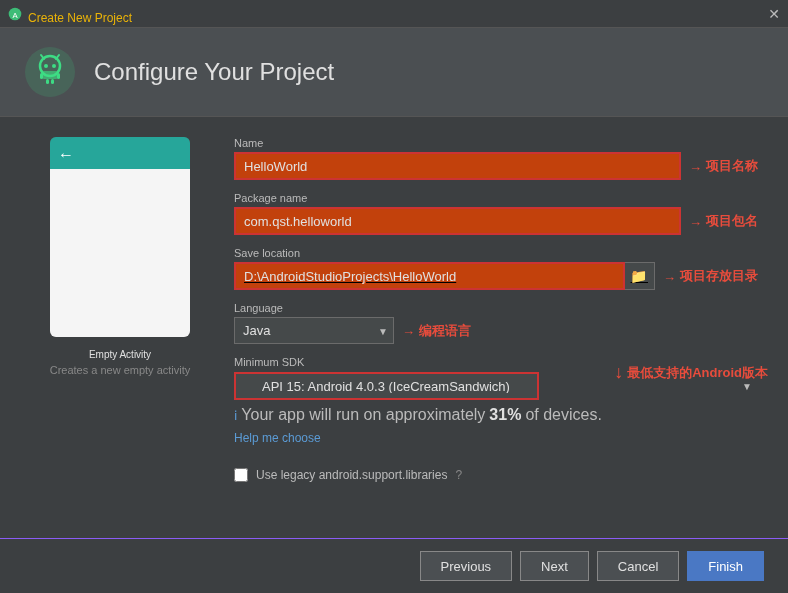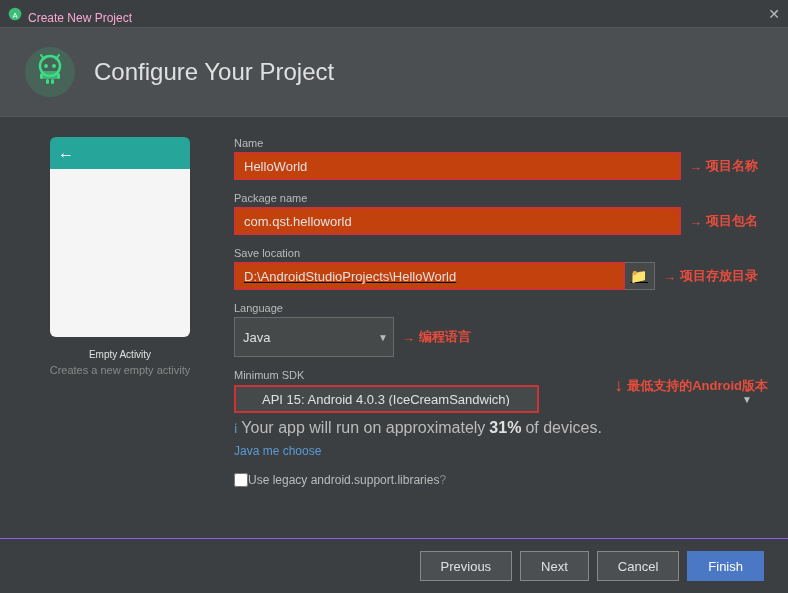--- a/index.html
+++ b/index.html
@@ -22,21 +22,21 @@
       padding: 0 8px;
       border-bottom: 1px solid #555;
       flex-shrink: 0;
     }
     .title-bar-icon {
       width: 14px;
       height: 14px;
       margin-right: 6px;
     }
     .title-bar-text {
-      color: #f9a8d4;
+      color: #eab308;
       font-size: 12px;
       margin-top: 8px;
     }
     .title-bar-close {
       margin-left: auto;
       color: #bbb;
       font-size: 14px;
       cursor: pointer;
     }
 
@@ -173,21 +173,21 @@
       align-items: center;
     }
 
     .form-select {
       flex: 1;
       background: #45494a;
       border: 1px solid #6b6b6b;
       color: #e0e0e0;
       padding: 5px 8px;
       font-size: 13px;
-      height: 40px;
+      height: 27px;
       outline: none;
       appearance: none;
       -webkit-appearance: none;
     }
     .select-wrapper {
       flex: 1;
       position: relative;
       display: flex;
     }
     .select-wrapper .form-select {
@@ -271,21 +271,22 @@
       color: #5b9bd5;
       font-size: 12px;
       cursor: pointer;
       text-decoration: none;
     }
 
     
     .legacy-row {
       display: flex;
       align-items: flex-end;
-      margin-top: 4px;
+      gap: 8px;
+      margin-top: 12px;
     }
     .legacy-checkbox {
       width: 14px;
       height: 14px;
       border: 1px solid #888;
       background: #45494a;
       cursor: pointer;
     }
     .legacy-label {
       color: #bbb;
@@ -439,21 +440,21 @@
             <span class="select-arrow">▼</span>
           </div>
         </div>
         <div class="sdk-info">
           <span class="info-icon">ℹ</span>
           <span class="sdk-info-text">Your app will run on approximately </span>
           <span class="sdk-info-text sdk-info-bold">31%</span>
           <span class="sdk-info-text"> of devices.</span>
         </div>
         <div>
-          <a class="help-link">Java me choose</a>
+          <a class="help-link">Help me choose</a>
         </div>
 
         <div style="position:relative; margin-top: 2px;">
           <span style="position:absolute; right:-10px; top:-90px; color:#e74c3c; font-size:13px; font-weight:bold; white-space:nowrap; display:flex; align-items:center; gap:4px;">
             <span style="font-size:18px;">↓</span>
             <span>最低支持的Android版本</span>
           </span>
         </div>
 
         <div class="legacy-row">

